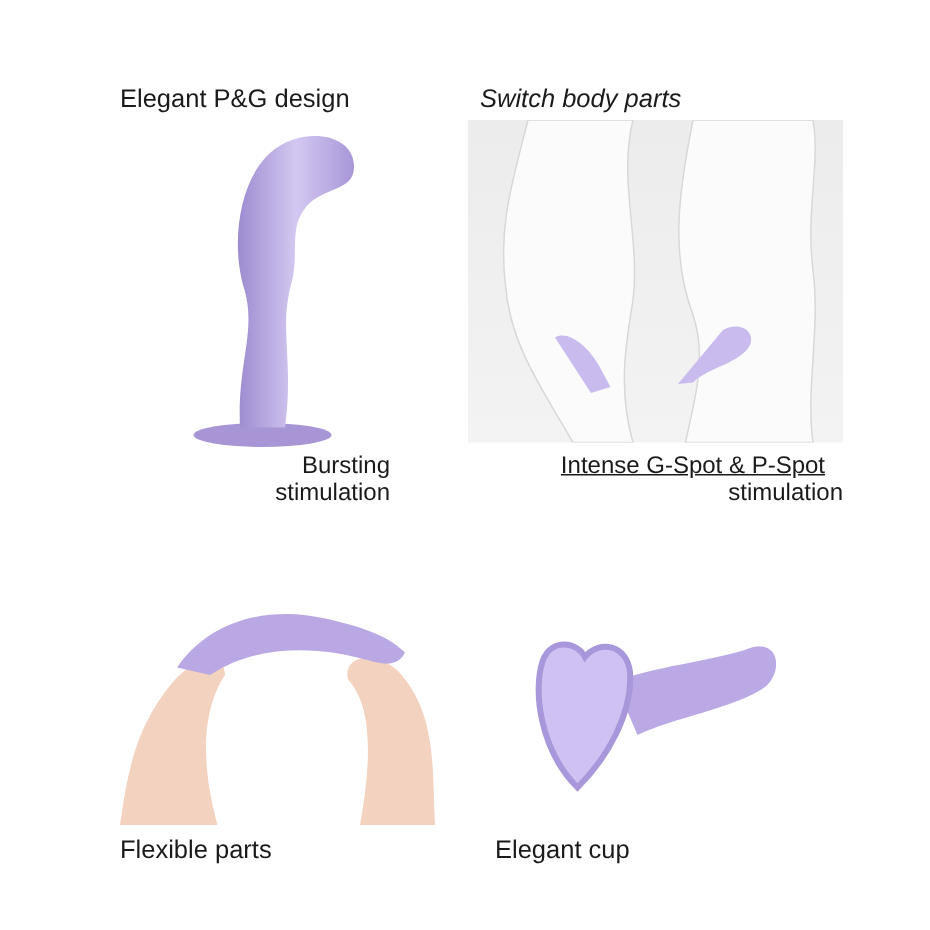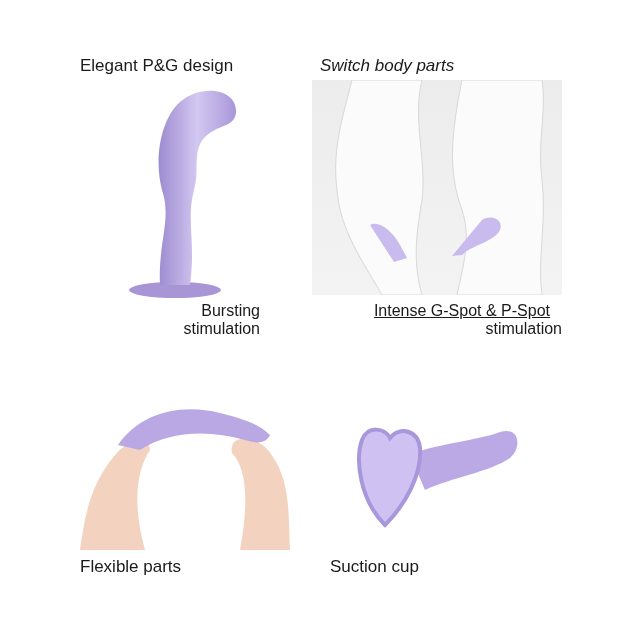--- a/index.html
+++ b/index.html
@@ -50,13 +50,13 @@
   </svg>
 </div>
 <div class="caption" style="left:80px;top:557px;width:210px;">Flexible parts</div>
 
 <div class="panel" style="left:350px;top:420px;width:175px;height:110px;">
   <svg width="175" height="110" viewBox="0 0 175 110">
     <path d="M60 35 C80 25 130 20 150 12 C170 6 172 28 160 38 C140 52 100 58 75 70 Z" fill="#bba9e6"></path>
     <path d="M35 105 C10 80 5 40 12 20 C18 5 35 8 40 18 C50 6 68 10 70 28 C72 55 55 85 35 105 Z" fill="#cfc2f2" stroke="#a897db" stroke-width="4"></path>
   </svg>
 </div>
-<div class="caption" style="left:330px;top:557px;width:210px;">Suction cup</div>
+<div class="caption" style="left:330px;top:557px;width:210px;">Elegant cup</div>
 
 </body></html>

